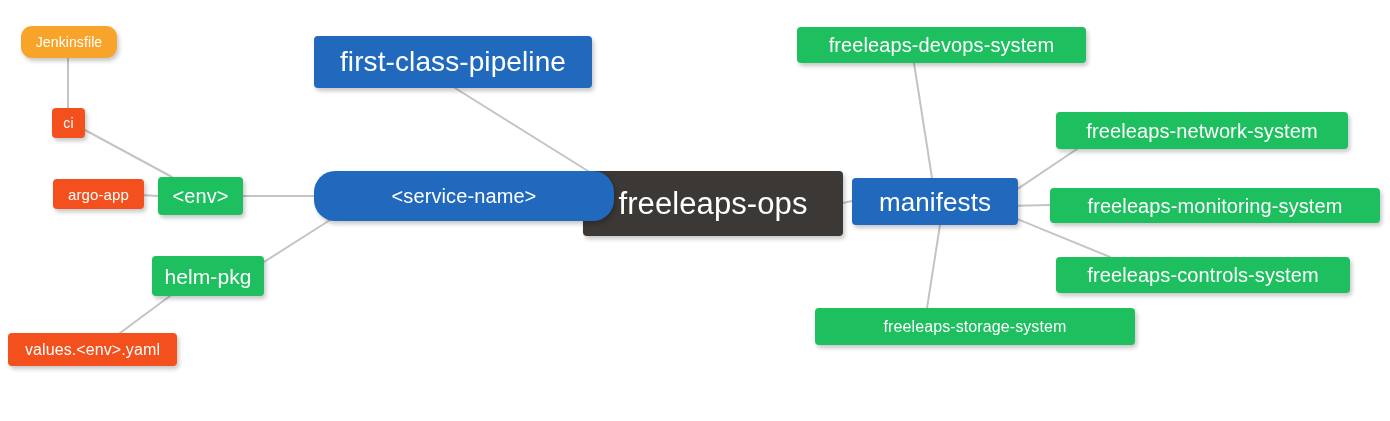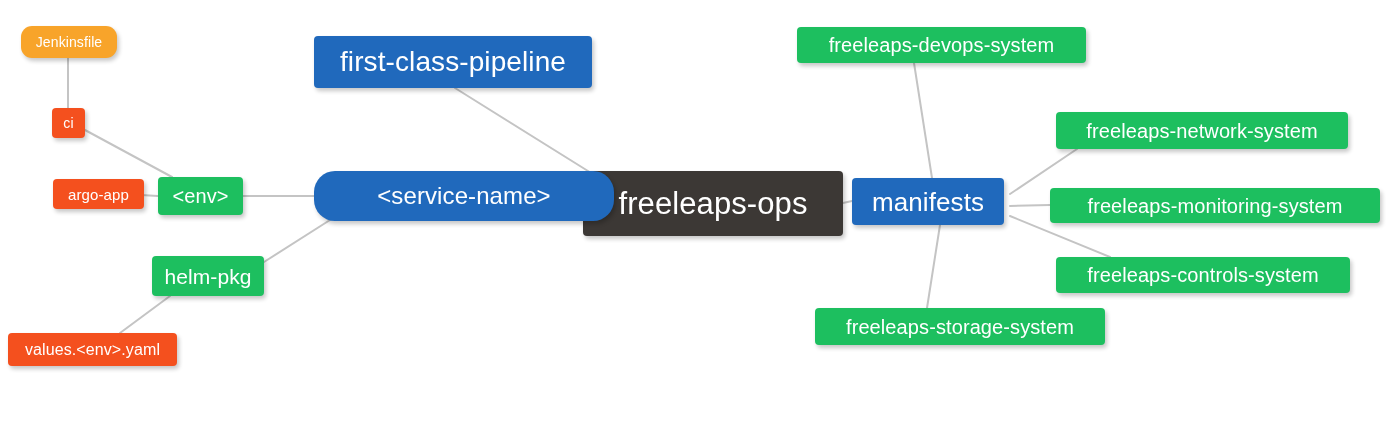--- a/index.html
+++ b/index.html
@@ -63,28 +63,28 @@
       <line x1="68" y1="108" x2="68" y2="58" stroke="#c4c4c4" stroke-width="2" stroke-linecap="round"></line>
       <line x1="170" y1="296" x2="120" y2="333" stroke="#c4c4c4" stroke-width="2" stroke-linecap="round"></line>
       <line x1="932" y1="178" x2="914" y2="63" stroke="#c4c4c4" stroke-width="2" stroke-linecap="round"></line>
       <line x1="1010" y1="194" x2="1077" y2="149" stroke="#c4c4c4" stroke-width="2" stroke-linecap="round"></line>
       <line x1="1010" y1="206" x2="1050" y2="205" stroke="#c4c4c4" stroke-width="2" stroke-linecap="round"></line>
       <line x1="1010" y1="216" x2="1110" y2="257" stroke="#c4c4c4" stroke-width="2" stroke-linecap="round"></line>
       <line x1="940" y1="225" x2="927" y2="308" stroke="#c4c4c4" stroke-width="2" stroke-linecap="round"></line>
     </svg>
   <div id="node-layer">
       <div class="node n-root" style="left: 583px; top: 171px; width: 260px; height: 65px; font-size: 31px;">freeleaps-ops</div>
-      <div class="node n-blue" style="left: 314px; top: 171px; width: 300px; height: 50px; font-size: 24px; border-radius: 21px;">&lt;service-name&gt;</div>
+      <div class="node n-blue" style="left: 314px; top: 171px; width: 300px; height: 50px; font-size: 20px; border-radius: 21px;">&lt;service-name&gt;</div>
       <div class="node n-blue" style="left: 314px; top: 36px; width: 278px; height: 52px; font-size: 28px;">first-class-pipeline</div>
-      <div class="node n-blue" style="left: 852px; top: 178px; width: 152px; height: 47px; font-size: 26px;">manifests</div>
+      <div class="node n-blue" style="left: 852px; top: 178px; width: 166px; height: 47px; font-size: 26px;">manifests</div>
       <div class="node n-green" style="left: 158px; top: 177px; width: 85px; height: 38px; font-size: 20px;">&lt;env&gt;</div>
       <div class="node n-green" style="left: 152px; top: 256px; width: 112px; height: 40px; font-size: 21px;">helm-pkg</div>
       <div class="node n-red" style="left: 8px; top: 333px; width: 169px; height: 33px; font-size: 16px;">values.&lt;env&gt;.yaml</div>
       <div class="node n-red" style="left: 33px; top: 179px; width: 91px; height: 30px; font-size: 15px; margin-left: 20px;">argo-app</div>
       <div class="node n-red" style="left: 52px; top: 108px; width: 33px; height: 30px; font-size: 14px;">ci</div>
       <div class="node n-orange" style="left: 21px; top: 26px; width: 96px; height: 32px; font-size: 14px;">Jenkinsfile</div>
       <div class="node n-green" style="left: 797px; top: 27px; width: 289px; height: 36px; font-size: 20px;">freeleaps-devops-system</div>
       <div class="node n-green" style="left: 1056px; top: 112px; width: 292px; height: 37px; font-size: 20px;">freeleaps-network-system</div>
       <div class="node n-green" style="left: 1050px; top: 188px; width: 330px; height: 35px; font-size: 20px;">freeleaps-monitoring-system</div>
       <div class="node n-green" style="left: 1056px; top: 257px; width: 294px; height: 36px; font-size: 20px; text-align: right;">freeleaps-controls-system</div>
-      <div class="node n-green" style="left: 815px; top: 308px; width: 290px; height: 37px; font-size: 20px;">freeleaps-storage-system</div>
+      <div class="node n-green" style="left: 815px; top: 308px; width: 320px; height: 37px; font-size: 16px;">freeleaps-storage-system</div>
     </div>
 </div>
 
 </body></html>

